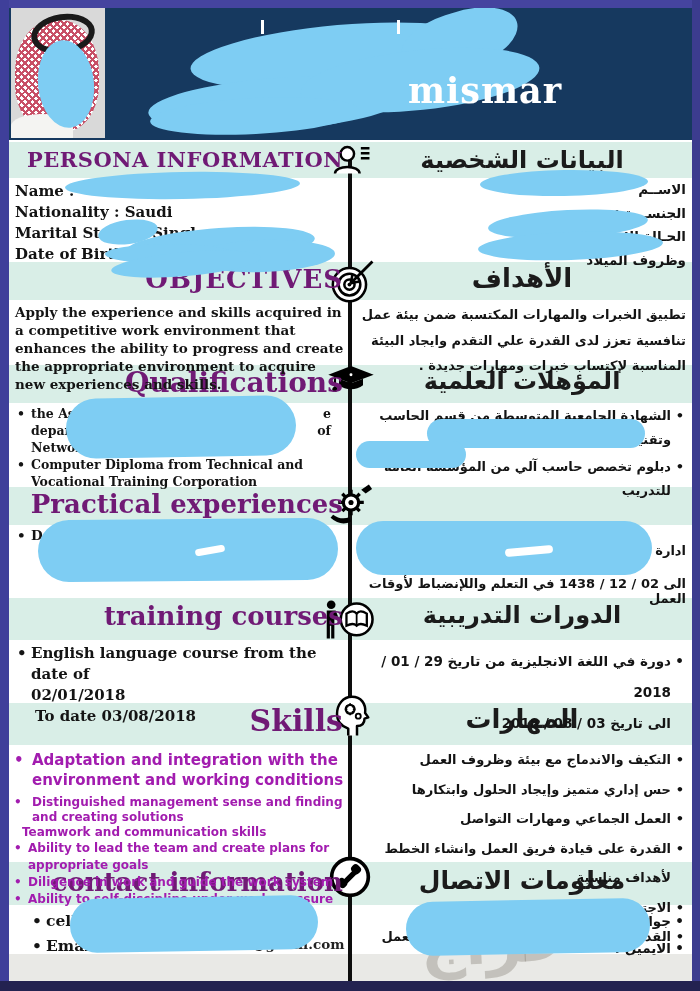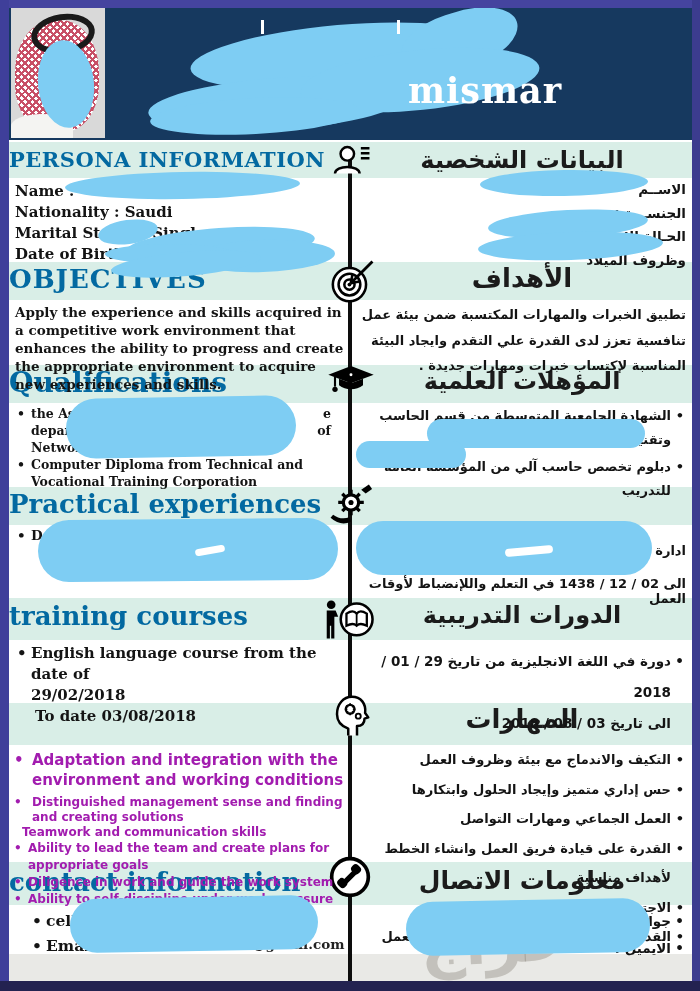--- a/index.html
+++ b/index.html
@@ -21,22 +21,22 @@
                      repeating-linear-gradient(-45deg,#c84f66 0 2px,#ffffff 2px 5px);}
   .agal{left:20px;top:6px;width:52px;height:28px;border:6px solid #1a1a1a;border-radius:50%;
         transform:rotate(-8deg);}
   .thobe{left:0px;bottom:0px;width:62px;height:24px;background:#f4f4f2;border-radius:50% 50% 0 0;}
   
   .blob{position:absolute;background:#7ecdf3;z-index:30;border-radius:50%;}
   .dash{position:absolute;background:#ffffff;z-index:31;border-radius:4px;}
   .tick{position:absolute;background:#ffffff;z-index:34;}
   
   .strip{position:absolute;left:9px;width:683px;background:#d9eee7;z-index:1;}
-  .title-en{position:absolute;left:9px;width:334px;text-align:left;z-index:10;
-            font-family:"DejaVu Serif",serif;font-weight:700;color:#0369a1;}
+  .title-en{position:absolute;left:9px;width:334px;text-align:right;z-index:10;
+            font-family:"DejaVu Serif",serif;font-weight:700;color:#701a75;}
   .title-ar{position:absolute;left:356px;width:332px;text-align:center;z-index:10;direction:rtl;
             font-weight:700;color:#1b1b1b;}
   
   .en-body{position:absolute;z-index:10;font-family:"DejaVu Serif",serif;font-weight:700;color:#141414;}
   .ar-body{position:absolute;z-index:10;direction:rtl;text-align:right;font-weight:700;color:#141414;}
   .bul{position:relative;padding-left:16px;}
   .bul:before{content:"\2022";position:absolute;left:2px;}
   .bul-ar{position:relative;padding-right:15px;}
   .bul-ar:before{content:"\2022";position:absolute;right:2px;}
   .nob{padding-left:10px;}
@@ -84,20 +84,21 @@
   <div class="strip" style="top:703px;height:42px;"></div>
   <div class="strip" style="top:862px;height:43px;"></div>
   <div class="abs gray-strip"></div>
   <div class="abs watermark">حراج</div>
 
   <div class="title-en" style="top:147px;font-size:21px;letter-spacing:.5px;">PERSONA INFORMATION</div>
   <div class="title-en" style="top:264px;font-size:26px;letter-spacing:1px;">OBJECTIVES</div>
   <div class="title-en" style="top:366px;font-size:28px;">Qualifications</div>
   <div class="title-en" style="top:601px;font-size:26px;">training courses</div>
   <div class="title-en" style="top:489px;font-size:26px;">Practical experiences</div>
+  <div class="title-en" style="top:703px;font-size:30px;">Skills</div>
   <div class="title-en" style="top:867px;font-size:26px;">contact information</div>
 
   <div class="title-ar" style="top:146px;font-size:24px;">البيانات الشخصية</div>
   <div class="title-ar" style="top:263px;font-size:26px;">الأهداف</div>
   <div class="title-ar" style="top:367px;font-size:24px;">المؤهلات العلمية</div>
   <div class="title-ar" style="top:489px;font-size:24px;margin-top:47px;">الخبرات العملية</div>
   <div class="title-ar" style="top:601px;font-size:24px;">الدورات التدريبية</div>
   <div class="title-ar" style="top:704px;font-size:26px;">المهارات</div>
   <div class="title-ar" style="top:866px;font-size:25px;">معلومات الاتصال</div>
 
@@ -204,21 +205,21 @@
   <div class="ar-body bul-ar" style="left:352px;top:527px;width:334px;font-size:13px;">ادارة تقنية المعلومات</div>
   <div class="ar-body" style="left:352px;top:576px;width:334px;font-size:13px;">الى 02 / 12 / 1438 في التعلم واللإنضباط لأوقات العمل</div>
   <div class="blob" style="left:38px;top:519px;width:300px;height:62px;border-radius:31px;transform:rotate(-0.5deg);"></div>
   <div class="dash" style="left:195px;top:547px;width:30px;height:7px;transform:rotate(-10deg);"></div>
   <div class="blob" style="left:356px;top:521px;width:296px;height:54px;border-radius:27px;"></div>
   <div class="dash" style="left:505px;top:547px;width:48px;height:8px;transform:rotate(-5deg);"></div>
 
   <div class="en-body" style="left:15px;top:643px;width:330px;font-size:15px;line-height:21px;">
     <div class="bul">
       <div>English language course from the date of</div>
-      <div>29/02/2018</div>
+      <div>02/01/2018</div>
       <div style="padding-left:4px;">To date 03/08/2018</div>
     </div>
   </div>
   <div class="ar-body" style="left:352px;top:646px;width:334px;font-size:13.5px;line-height:31px;">
     <div class="bul-ar">دورة في اللغة الانجليزية من تاريخ 29 / 01 / 2018</div>
     <div style="padding-right:15px;">الى تاريخ 03 / 08 / 2018</div>
   </div>
 
   <div class="abs" style="left:12px;top:750px;width:338px;z-index:10;color:#a21caf;font-weight:700;font-family:'DejaVu Sans',sans-serif;">
     <div class="bul" style="font-size:15px;line-height:20px;margin-bottom:5px;padding-left:20px;">Adaptation and integration with the environment and working conditions</div>

